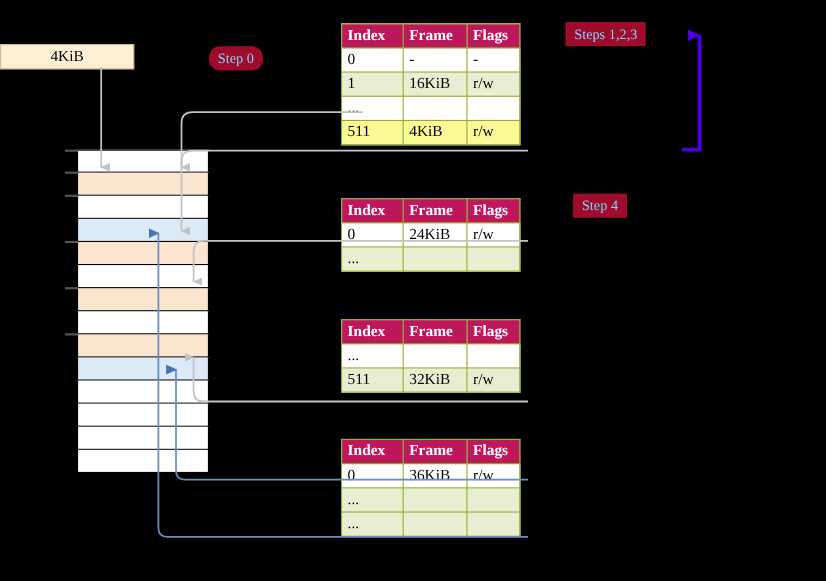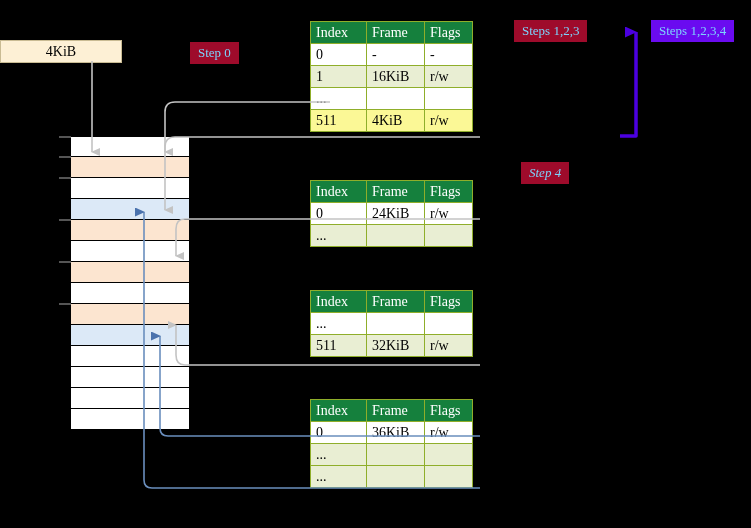--- a/index.html
+++ b/index.html
@@ -23,45 +23,44 @@
   .memrow{height:21px;border:1px solid #000;border-top:none;box-sizing:border-box;}
   .memrow:first-child{border-top:1px solid #000;}
   .tick{position:absolute;left:-12px;width:12px;height:0;border-top:2px solid #555;}
 
   
   .ptable{position:absolute;border-collapse:collapse;font-size:14px;
           border:1px solid #8fae2a;background:#fff;}
   .ptable td,.ptable th{border:1px solid #8fae2a;padding:2px 5px;
           height:22px;box-sizing:border-box;text-align:left;color:#000;
           font-weight:normal;}
-  .ptable th{background:#15803d;color:#fff;font-weight:normal;}
+  .ptable th{background:#be185d;color:#fff;font-weight:bold;}
   .ptable td.c0{width:56px;}
   .ptable td.c1{width:58px;}
   .ptable td.c2{width:48px;}
   .ptable th.c0{width:56px;}
   .ptable th.c1{width:58px;}
   .ptable th.c2{width:48px;margin-left:12px;}
   tr.alt td{background:#e9eed3;}
   tr.plain td{background:#ffffff;}
   td.hl{background:#fbf896 !important;}
 
   svg.overlay{position:absolute;left:0;top:0;width:751px;height:528px;
               pointer-events:none;}
 </style>
 </head>
 <body>
 
 <div class="root">
 
   <div class="sizebox" style="left:0px;top:40px;width:120px;height:21px;">4KiB</div>
 
-  <div class="badge badge-red" style="left:190px;top:42px;">Step 0</div>
+  <div class="badge badge-red" style="left:190px;top:42px;border-radius:10px;">Step 0</div>
   <div class="badge badge-red" style="left:514px;top:20px;">Steps 1,2,3</div>
-  <div class="badge badge-purple" style="left:651px;top:20px;">Steps 1,2,3,4</div>
-  <div class="badge badge-red" style="left:521px;top:162px;font-style:italic;">Step 4</div>
+  <div class="badge badge-red" style="left:521px;top:176px;">Step 4</div>
 
   <div class="memcol">
       <div class="memrow" style="background: rgb(255, 255, 255); position: relative;">
         <div class="tick" style="top: -1px;"></div>
       </div>
       <div class="memrow" style="background: rgb(252, 229, 208); position: relative;">
         <div class="tick" style="top: -1px;"></div>
       </div>
       <div class="memrow" style="background: rgb(255, 255, 255); position: relative;">
         <div class="tick" style="top: -1px;"></div>

